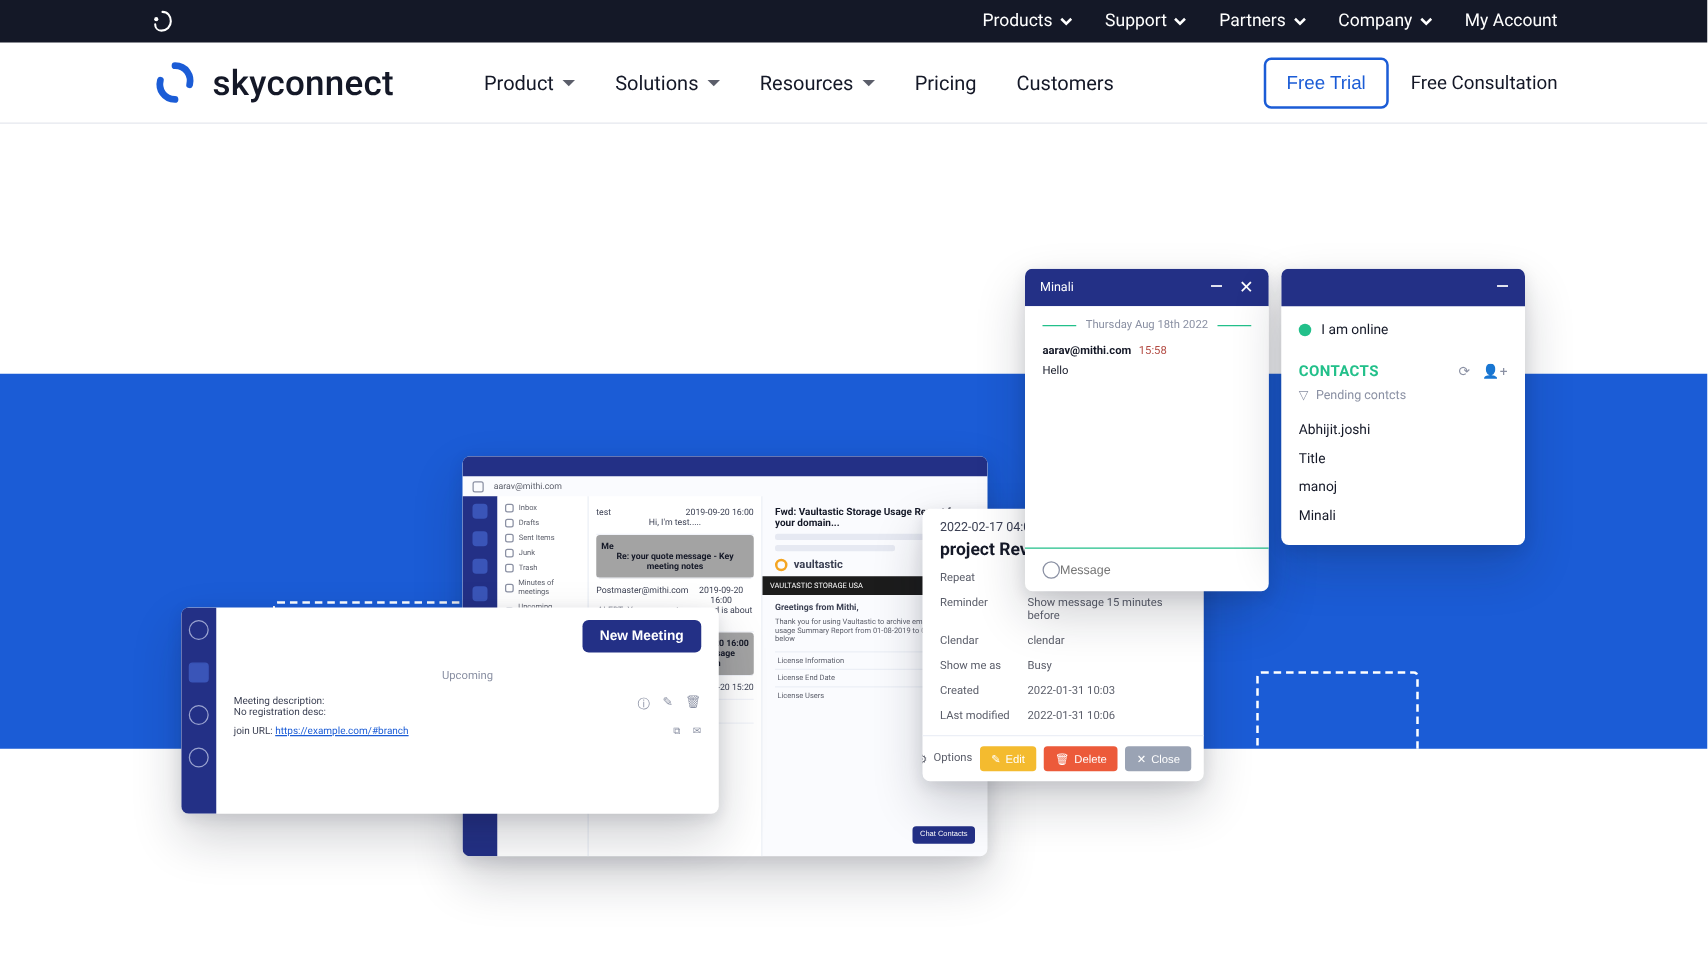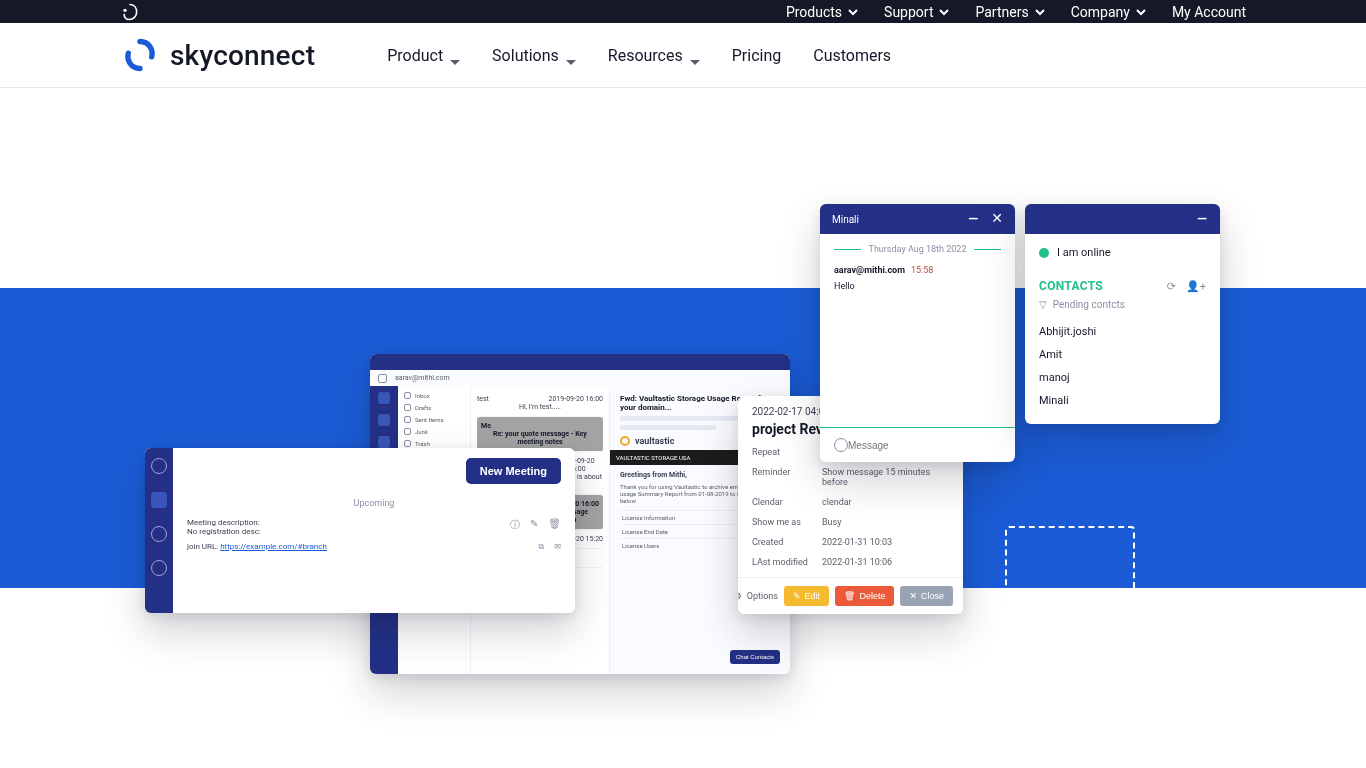--- a/index.html
+++ b/index.html
@@ -6,21 +6,21 @@
   body {
     font-family: -apple-system, BlinkMacSystemFont, "Segoe UI", Roboto, Helvetica, Arial, sans-serif;
     background: #ffffff;
     color: #141827;
     width: 1366px;
     overflow: hidden;
   }
 
   
   .topbar {
-    height: 23px;
+    height: 34px;
     background: #141827;
     display: flex;
     align-items: center;
     padding: 0 120px;
     color: #fff;
     font-size: 14px;
   }
   .topbar .left { margin-right: auto; display:flex; align-items:center;}
   .topbar .right { display: flex; gap: 26px; align-items:center;}
   .topbar a { color: #fff; text-decoration: none; display:flex; align-items:center; gap:6px; cursor:pointer;}
@@ -33,21 +33,21 @@
     border-bottom: 1px solid #e5e8ee;
     display: flex;
     align-items: center;
     padding: 0 120px;
     gap: 12px;
   }
   .brand { display:flex; align-items:center; gap:10px; margin-right: 60px;}
   .brand-mark { width: 40px; height: 36px; }
   .brand-name { font-size: 28px; font-weight: 500; letter-spacing: .2px; color:#141827;}
   .mainnav .menu { display:flex; gap: 32px; align-items:center; font-size:16px;}
-  .mainnav .menu a { color:#141827; text-decoration:none; display:flex; align-items:flex-end; gap:7px; cursor:pointer;}
+  .mainnav .menu a { color:#141827; text-decoration:none; display:flex; align-items:center; gap:7px; cursor:pointer;}
   .mainnav .menu .tri { width:0;height:0;border-left:5px solid transparent;border-right:5px solid transparent;border-top:5px solid #5b5e6a;}
   .cta-wrap { margin-left:auto; display:flex; gap:18px; align-items:center;}
   .btn-outline {
     border:2px solid #1B5CD6;
     color:#1B5CD6;
     background:#fff;
     padding:10px 16px;
     border-radius:6px;
     font-size:15px;
     font-weight:500;
@@ -114,21 +114,21 @@
   .contacts-body { padding:12px 14px;}
   .status-row { display:flex; align-items:center; gap:8px; font-size:11px; color:#141827; margin-bottom:20px;}
   .status-dot { width:10px;height:10px;border-radius:50%; background:#22c08a;}
   .contacts-title-row { display:flex; align-items:center; justify-content:space-between; margin-bottom:6px;}
   .contacts-title { color:#22c08a; font-weight:700; font-size:12px; letter-spacing:.3px;}
   .contacts-title-row .tools { display:flex; gap:10px; color:#8a90a3; font-size:11px;}
   .pending { color:#8a90a3; font-size:10px; display:flex; align-items:center; gap:6px; margin-bottom:10px;}
   .contacts-list div { font-size:11px; padding:5px 0; color:#141827;}
 
   
-  .win-meeting { left:145px; top:360px; width:430px; height:165px;}
+  .win-meeting { left:145px; top:387px; width:430px; height:165px;}
   .sidebar-slim { width:28px; background:#233086; height:100%; float:left; display:flex; flex-direction:column; align-items:center; padding-top:10px; gap:18px;}
   .sidebar-slim .slot { width:16px;height:16px;border:1.5px solid #9aa3d0;border-radius:3px;}
   .sidebar-slim .slot.round{border-radius:50%;}
   .sidebar-slim .slot.active{background:#3a55b8;border-color:#3a55b8;}
   .meeting-main { margin-left:28px; padding:10px 14px; height:100%; position:relative;}
   .btn-newmeeting { position:absolute; right:14px; top:10px; background:#233086; color:#fff; border:none; border-radius:5px; padding:7px 14px; font-size:11px; font-weight:600; cursor:pointer;}
   .upcoming { text-align:center; color:#8a90a3; font-size:9px; margin-top:40px; margin-bottom:10px;}
   .meeting-row { border:1px solid #e4e7ef; border-radius:4px; padding:6px 10px; display:flex; align-items:center; justify-content:space-between; font-size:8px; color:#3a3f52;}
   .btn-start { border:1px solid #233086; color:#233086; background:#fff; border-radius:10px; padding:3px 8px; font-size:8px; cursor:pointer;}
   .meeting-desc { margin-top:8px; font-size:8px; display:flex; justify-content:space-between; align-items:flex-start;}
@@ -239,20 +239,24 @@
     <a>
         <span>Solutions</span>
         <span class="tri"></span>
       </a>
     <a>
         <span>Resources</span>
         <span class="tri"></span>
       </a>
     <a>Pricing</a>
     <a>Customers</a>
+  </div>
+  <div class="cta-wrap">
+    <button class="btn-outline">Free Trial</button>
+    <a class="link-plain">Free Consultation</a>
   </div>
 </div>
 
 <div class="hero">
   <div class="blue-band"></div>
   <div class="dashed-box-left"></div>
   <div class="dashed-box-right"></div>
 
   <div class="win win-email">
     <div class="email-top"></div>
@@ -485,20 +489,20 @@
           <span>⟳</span>
           <span>👤+</span>
         </span>
       </div>
       <div class="pending">
         <span>▽</span>
         <span>Pending contcts</span>
       </div>
       <div class="contacts-list">
         <div>Abhijit.joshi</div>
-        <div>Amit</div>
+        <div>Title</div>
         <div>manoj</div>
         <div>Minali</div>
       </div>
     </div>
   </div>
 
 </div>
 
 </body></html>

